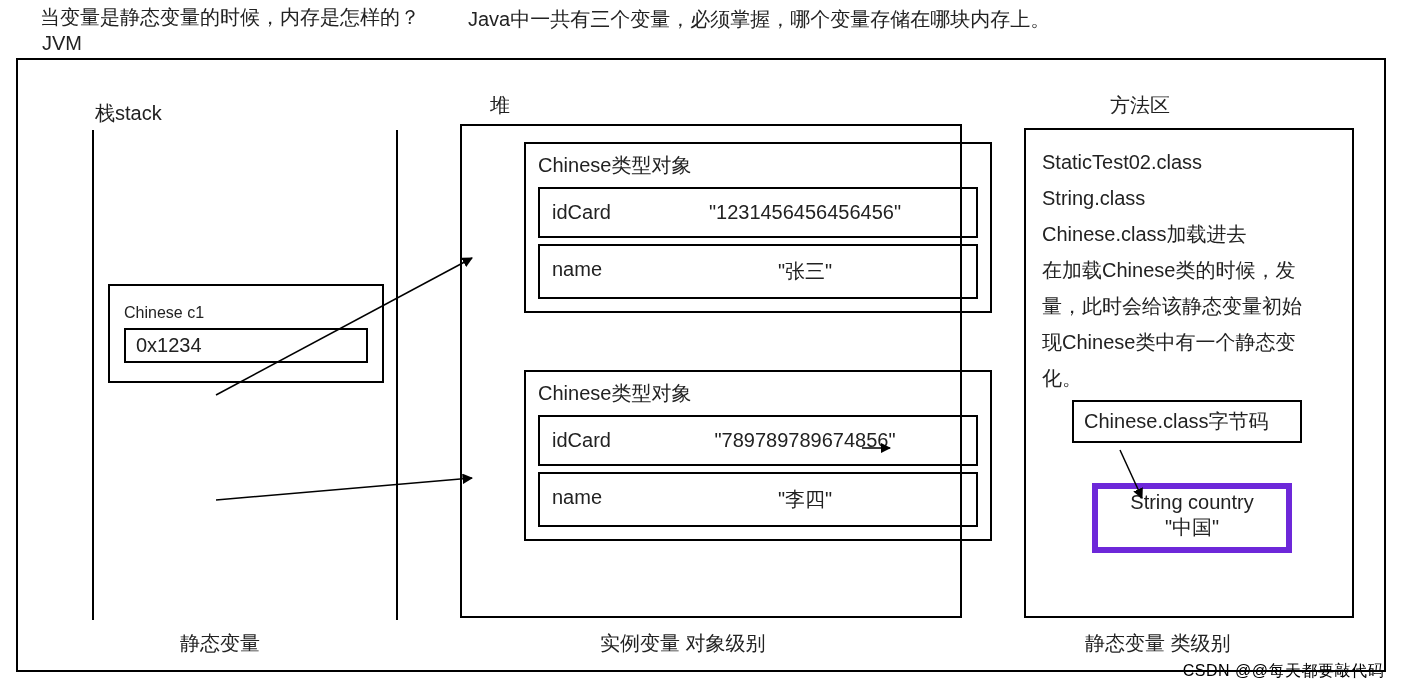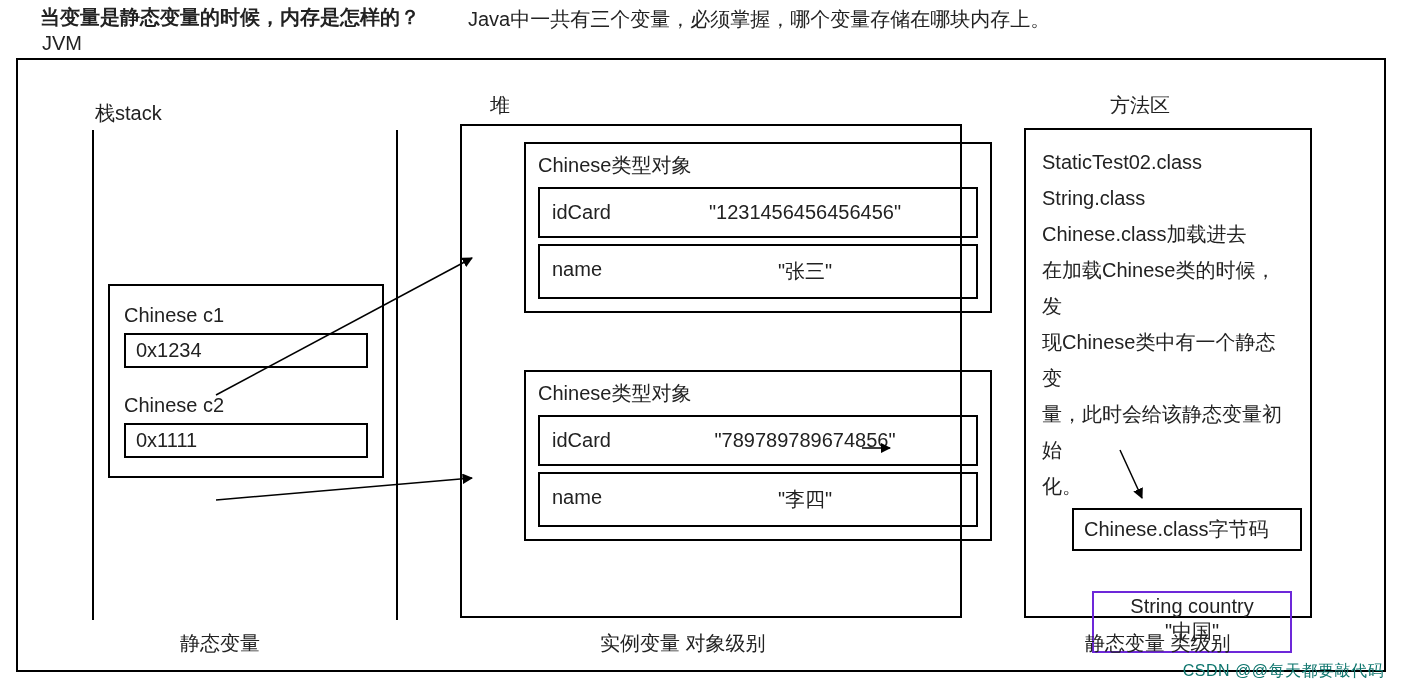--- a/index.html
+++ b/index.html
@@ -3,73 +3,69 @@
 <meta charset="utf-8">
 <style>
   * { box-sizing: border-box; }
   html, body {
     margin: 0; padding: 0;
     font-family: "Microsoft YaHei", "SimSun", sans-serif;
     font-size: 18px; color: #222; background: #fff;
     width: 1402px; height: 686px;
   }
   .canvas { position: relative; width: 1402px; height: 686px; }
-  .title-bold { font-weight: 700; font-size: 20px; position: absolute; }
+  .title-bold { font-weight: 400; font-size: 20px; position: absolute; }
   .subtitle { font-size: 20px; position: absolute; }
   .jvm-label { position: absolute; font-size: 20px; }
   .jvm-box { position: absolute; border: 2px solid #000; }
 
   .region-label { position: absolute; font-size: 20px; }
   .caption { position: absolute; font-size: 20px; }
 
   .stack-wall-l, .stack-wall-r { position: absolute; width: 2px; height: 490px; background: #000; }
   .main-frame { position: absolute; border: 2px solid #000; padding: 10px 14px 18px; }
   .main-frame .title { font-size: 20px; margin-bottom: 18px; }
   .var { margin-top: 8px; }
-  .var .vname { font-size: 20px; margin-bottom: 6px; }
+  .var .vname { font-size: 16px; margin-bottom: 6px; }
   .var .vbox { border: 2px solid #000; padding: 4px 10px; font-size: 20px; }
 
   .heap-box { position: absolute; border: 2px solid #000; }
   .obj { position: absolute; border: 2px solid #000; padding: 8px 12px 12px; margin-left: 48px; }
   .obj .otitle { font-size: 20px; margin-bottom: 8px; }
   .field-box { border: 2px solid #000; padding: 12px 12px; margin-top: 6px; display: flex; gap: 24px; font-size: 20px; }
   .field-box .fname { min-width: 70px; }
   .field-box .fval { flex: 1; text-align: center; }
 
   .method-area { position: absolute; border: 2px solid #000; padding: 14px 16px 20px; }
   .method-area .line { font-size: 20px; line-height: 1.8; }
   .small-box { border: 2px solid #000; padding: 6px 10px; font-size: 20px; margin-left: 30px; width: 230px; }
-  .small-box2 { border: 2px solid #6d28d9; padding: 2px 10px 6px; font-size: 20px; margin-left: 50px; width: 200px; text-align:center; }
+  .small-box2 { border: 6px solid #6d28d9; padding: 2px 10px 6px; font-size: 20px; margin-left: 50px; width: 200px; text-align:center; }
 
   svg.overlay { position: absolute; left: 0; top: 0; width: 1402px; height: 686px; pointer-events: none; }
 
-  .watermark { position: absolute; right: 18px; bottom: 4px; font-size: 16px; color: #0f766e; letter-spacing: 0.5px; }
+  .watermark { position: absolute; right: 18px; bottom: 4px; font-size: 16px; color: #000000; letter-spacing: 0.5px; }
 </style>
 </head>
 <body>
 
 <div class="canvas">
   <div class="title-bold" style="left:40px; top:4px;">当变量是静态变量的时候，内存是怎样的？</div>
   <div class="subtitle" style="left:468px; top:6px;">Java中一共有三个变量，必须掌握，哪个变量存储在哪块内存上。</div>
   <div class="jvm-label" style="left:42px; top:32px;">JVM</div>
 
   <div class="jvm-box" style="left:16px; top:58px; width:1370px; height:614px;"></div>
 
   <div class="region-label" style="left:95px; top:100px;">栈stack</div>
   <div class="stack-wall-l" style="left:92px; top:130px;"></div>
   <div class="stack-wall-r" style="left:396px; top:130px;"></div>
 
   <div class="main-frame" style="left:108px; top:284px; width:276px;">
     <div class="var">
       <div class="vname">Chinese c1</div>
       <div class="vbox">0x1234</div>
-    </div>
-    <div class="var" style="margin-top:26px;">
-      <div class="vname">Chinese c2</div>
-      <div class="vbox">0x1111</div>
     </div>
   </div>
   <div class="caption" style="left:180px; top:630px;">静态变量</div>
 
   <div class="region-label" style="left:490px; top:92px;">堆</div>
   <div class="heap-box" style="left:460px; top:124px; width:502px; height:494px;"></div>
 
   <div class="obj" style="left:476px; top:142px; width:468px;">
     <div class="otitle">Chinese类型对象</div>
     <div class="field-box">
@@ -89,27 +85,27 @@
       <span class="fval">"789789789674856"</span>
     </div>
     <div class="field-box">
       <span class="fname">name</span>
       <span class="fval">"李四"</span>
     </div>
   </div>
   <div class="caption" style="left:600px; top:630px;">实例变量   对象级别</div>
 
   <div class="region-label" style="left:1110px; top:92px;">方法区</div>
-  <div class="method-area" style="left:1024px; top:128px; width:288px; height:490px;">
+  <div class="method-area" style="left:1024px; top:128px; width:330px; height:490px;">
     <div class="line">StaticTest02.class</div>
     <div class="line">String.class</div>
     <div class="line">Chinese.class加载进去</div>
     <div class="line">在加载Chinese类的时候，发</div>
+    <div class="line">量，此时会给该静态变量初始</div>
     <div class="line">现Chinese类中有一个静态变</div>
-    <div class="line">量，此时会给该静态变量初始</div>
     <div class="line">化。</div>
     <div class="small-box" style="margin-top:4px;">Chinese.class字节码</div>
     <div style="height:40px;"></div>
     <div class="small-box2">
       <div>String country</div>
       <div>"中国"</div>
     </div>
   </div>
   <div class="caption" style="left:1085px; top:630px;">静态变量   类级别</div>
 

